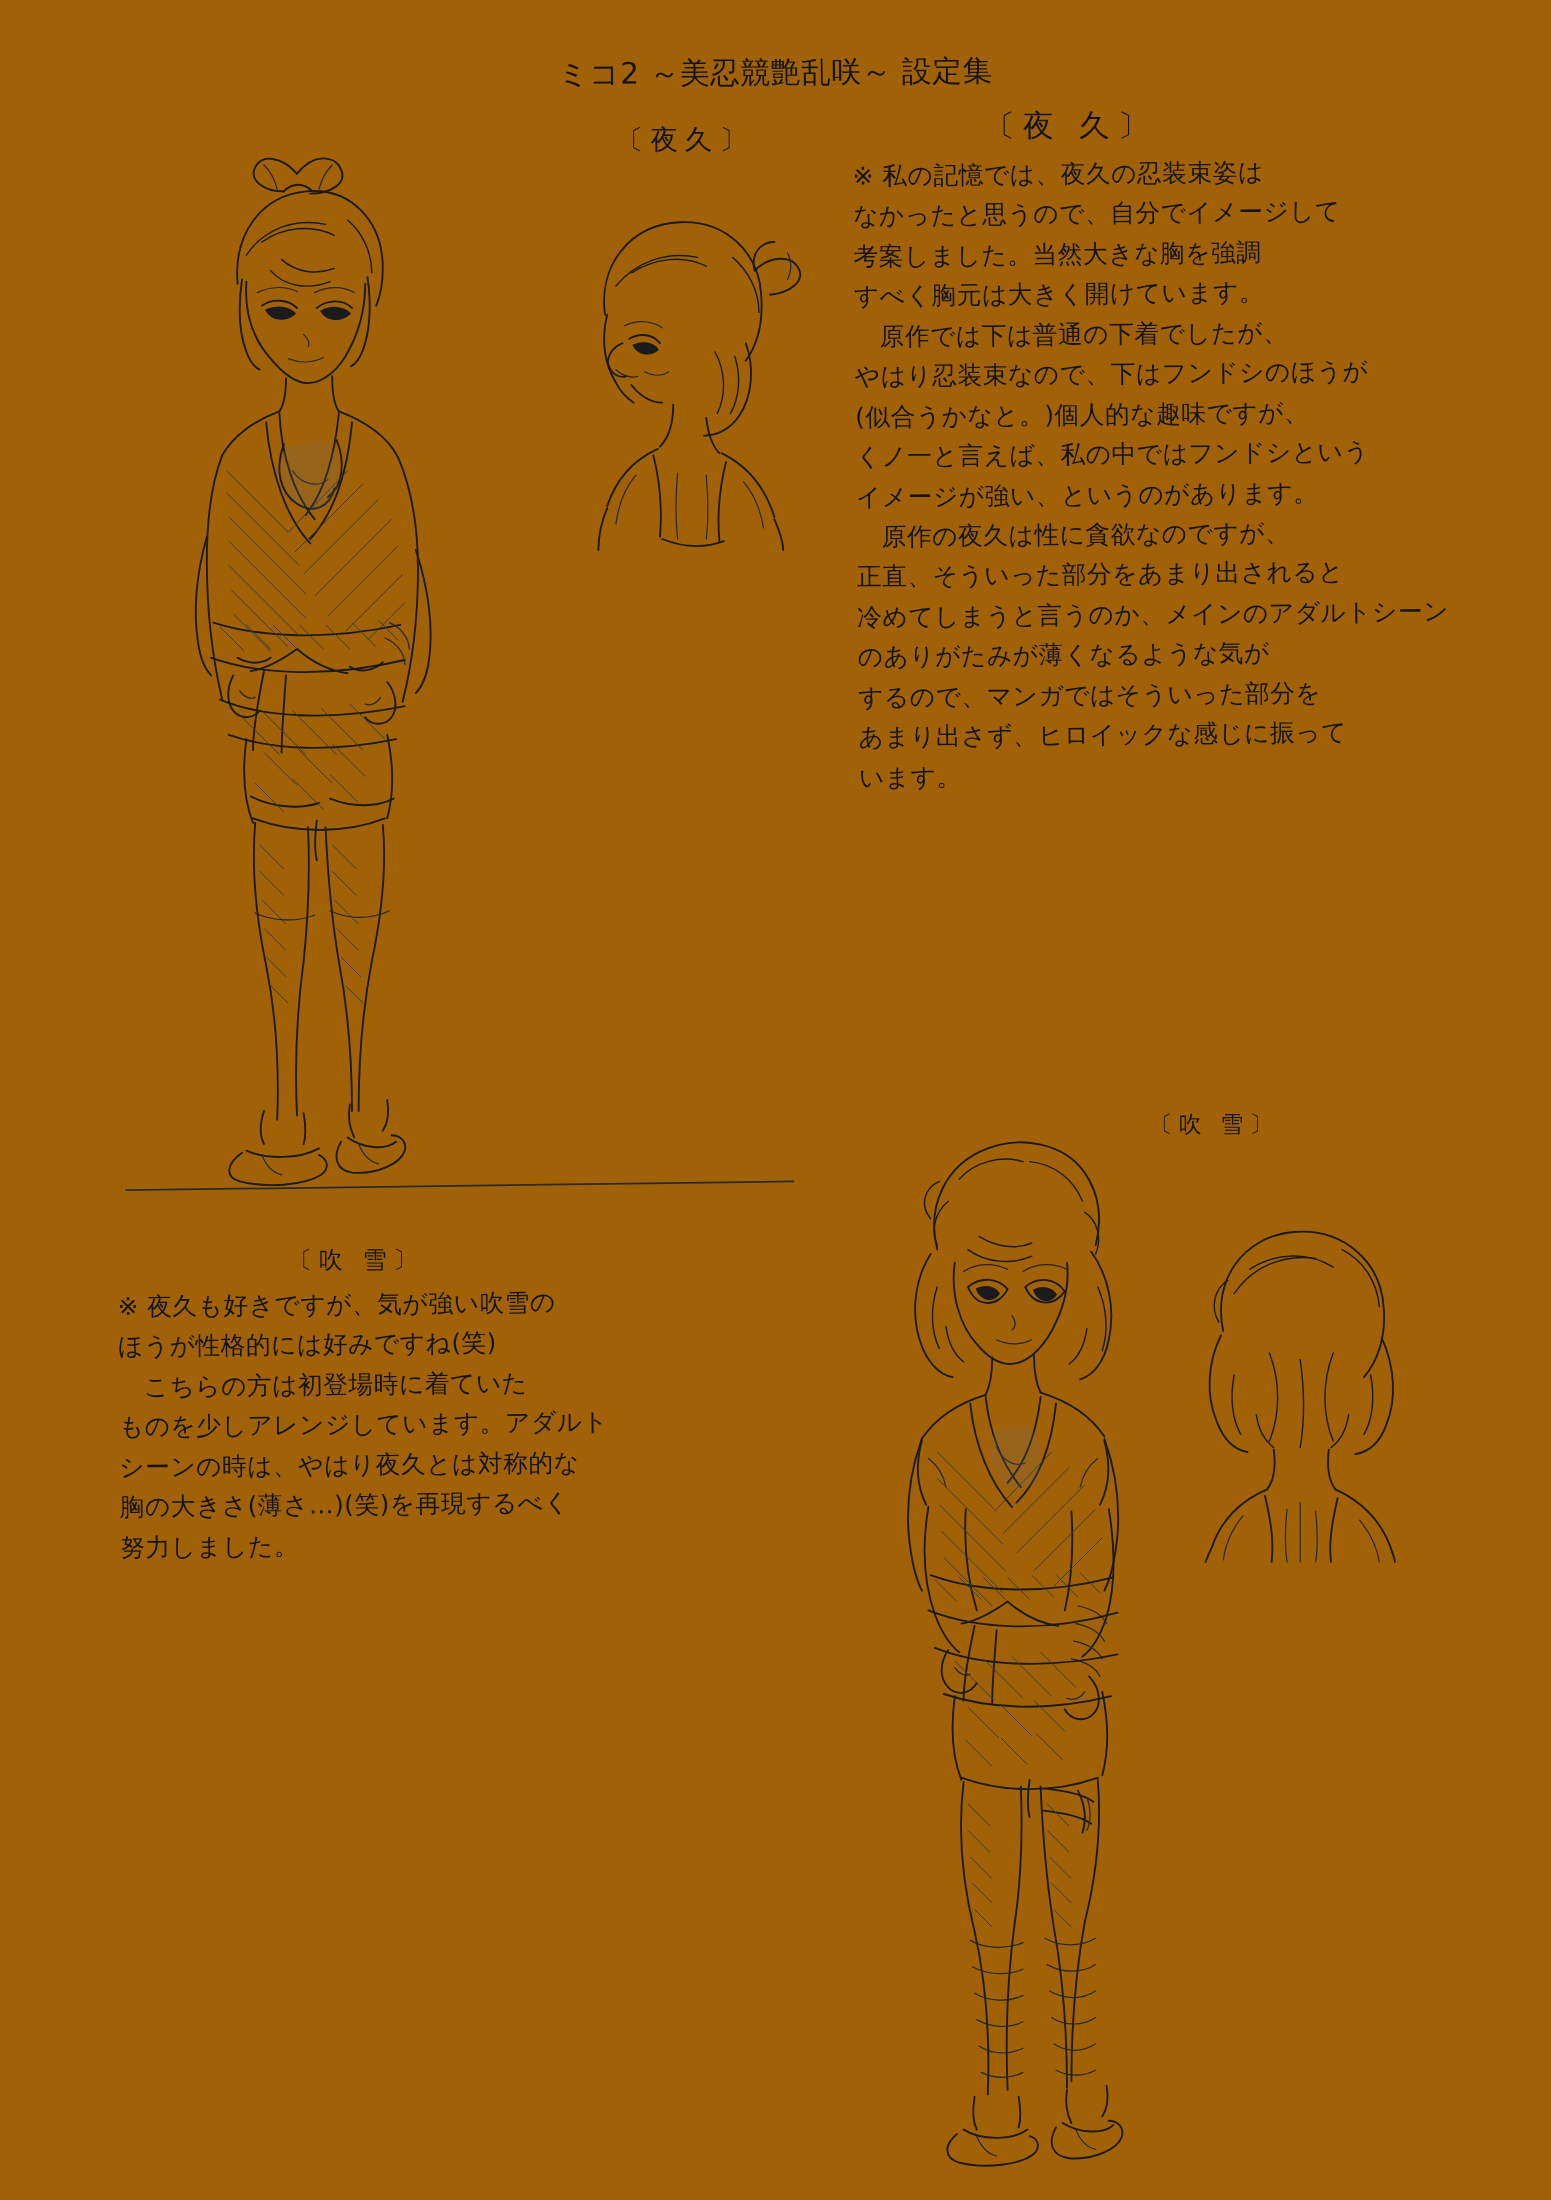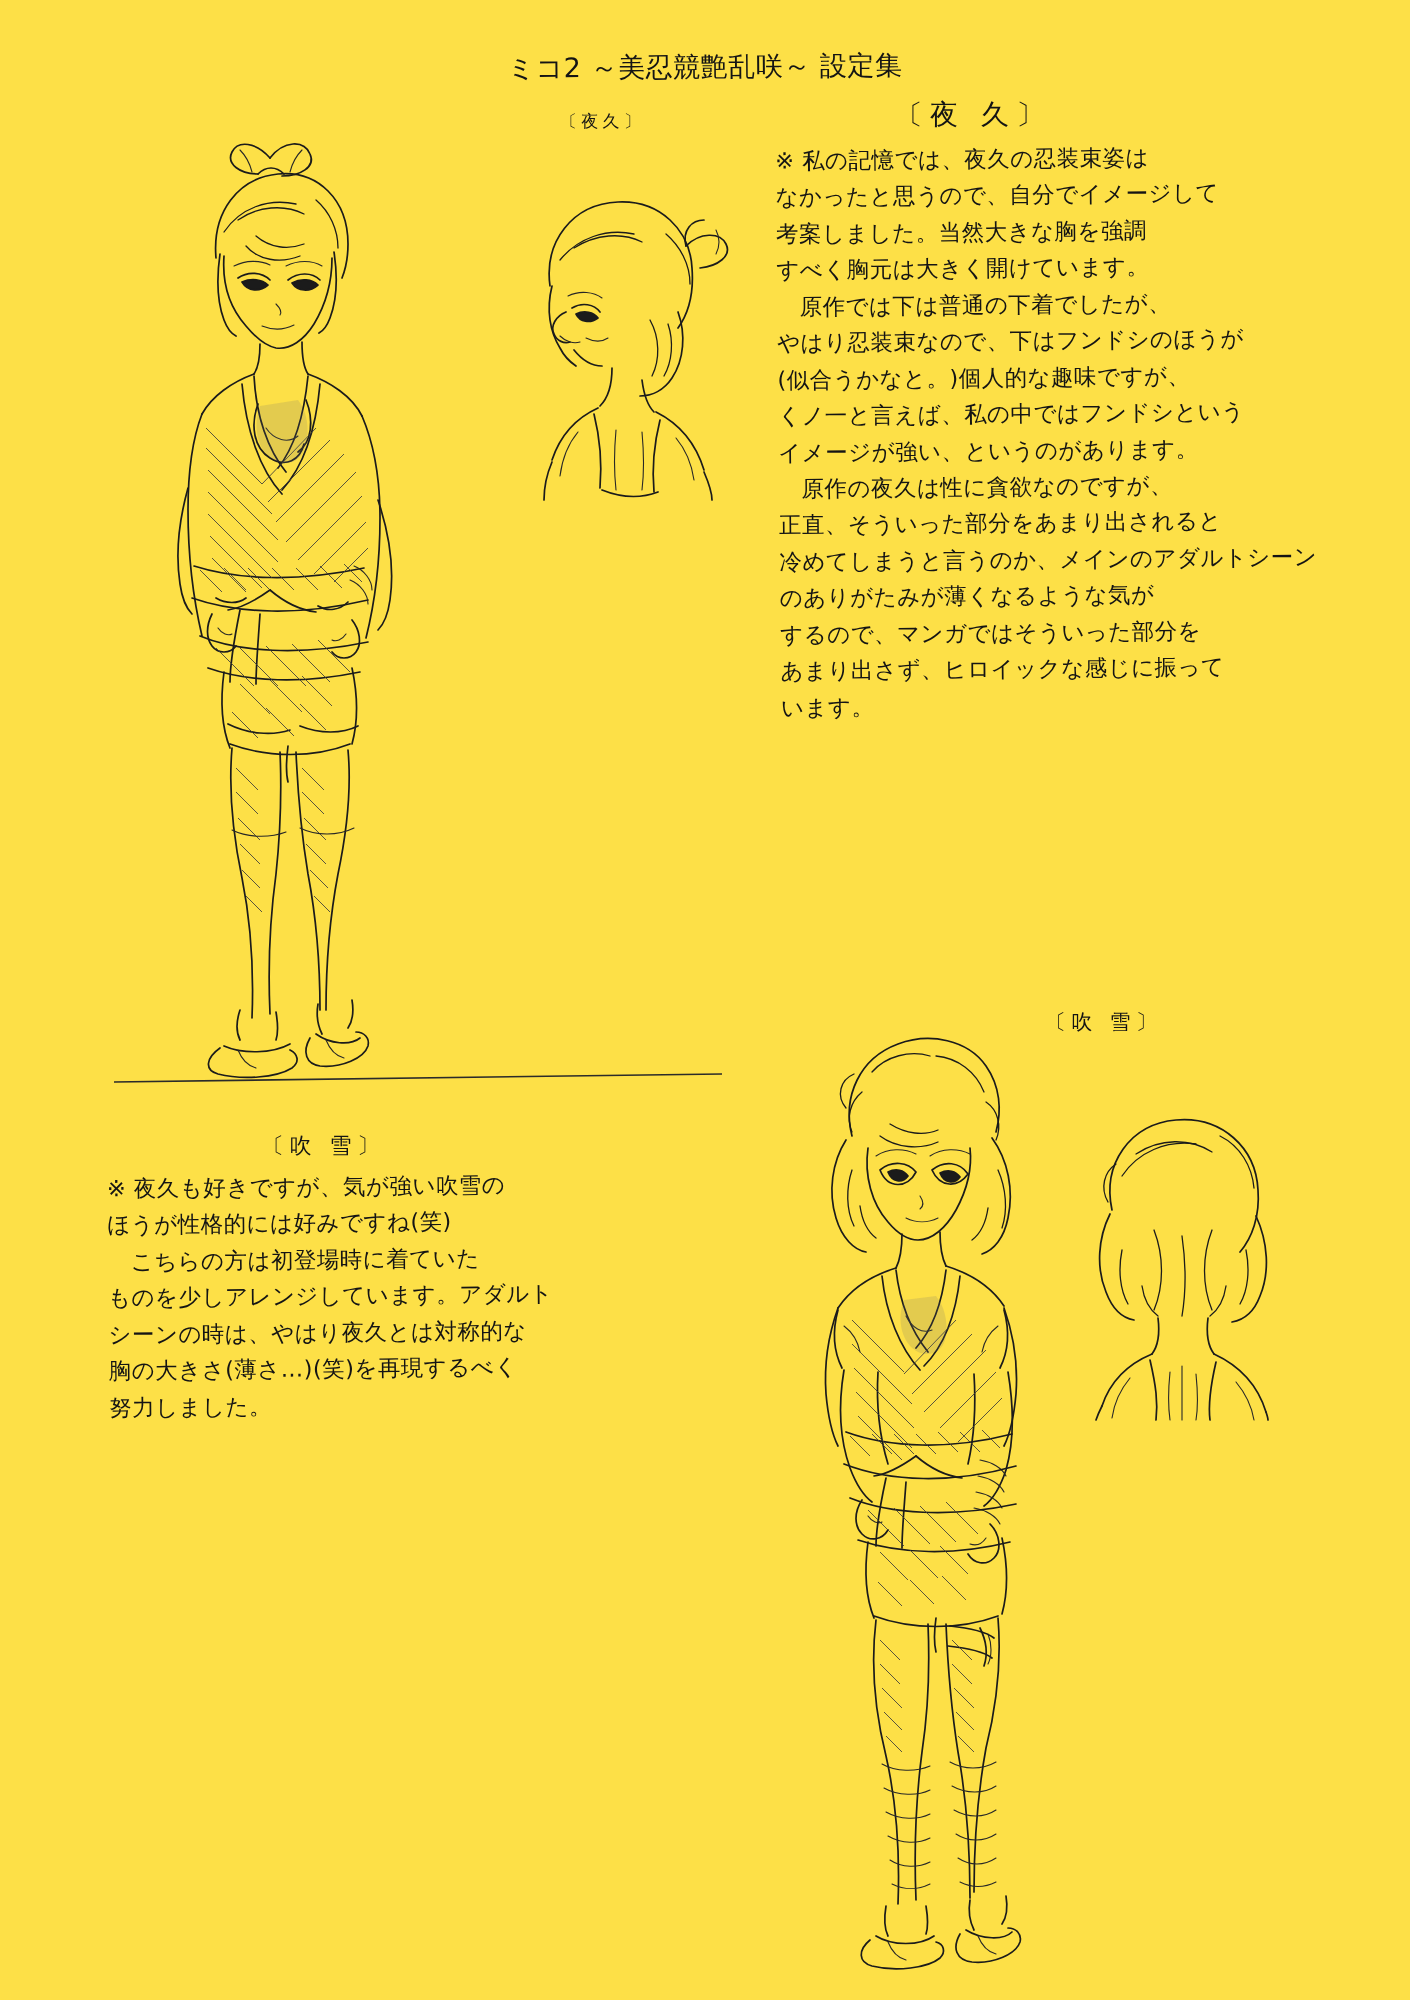--- a/index.html
+++ b/index.html
@@ -12,21 +12,21 @@
     height: 2000px;
     position: relative;
     font-family: "DejaVu Sans", sans-serif;
     color: #1a1a1a;
     overflow: hidden;
   }
 
   .page {
     position: absolute;
     inset: 0;
-    background: #fde047;
+    background: #a16207;
   }
 
   
   .hand {
     font-family: "DejaVu Sans", sans-serif;
     color: #141414;
     letter-spacing: 0.02em;
   }
 
   .title {
@@ -35,21 +35,21 @@
     right: 0;
     top: 52px;
     text-align: center;
     font-size: 27px;
     line-height: 1.1;
     transform: rotate(-0.5deg);
   }
 
   .label {
     position: absolute;
-    font-size: 17px;
+    font-size: 25px;
     letter-spacing: 0.25em;
   }
 
   .block {
     position: absolute;
     font-size: 22.5px;
     line-height: 1.62;
     white-space: pre-wrap;
     transform: rotate(-0.6deg);
   }

